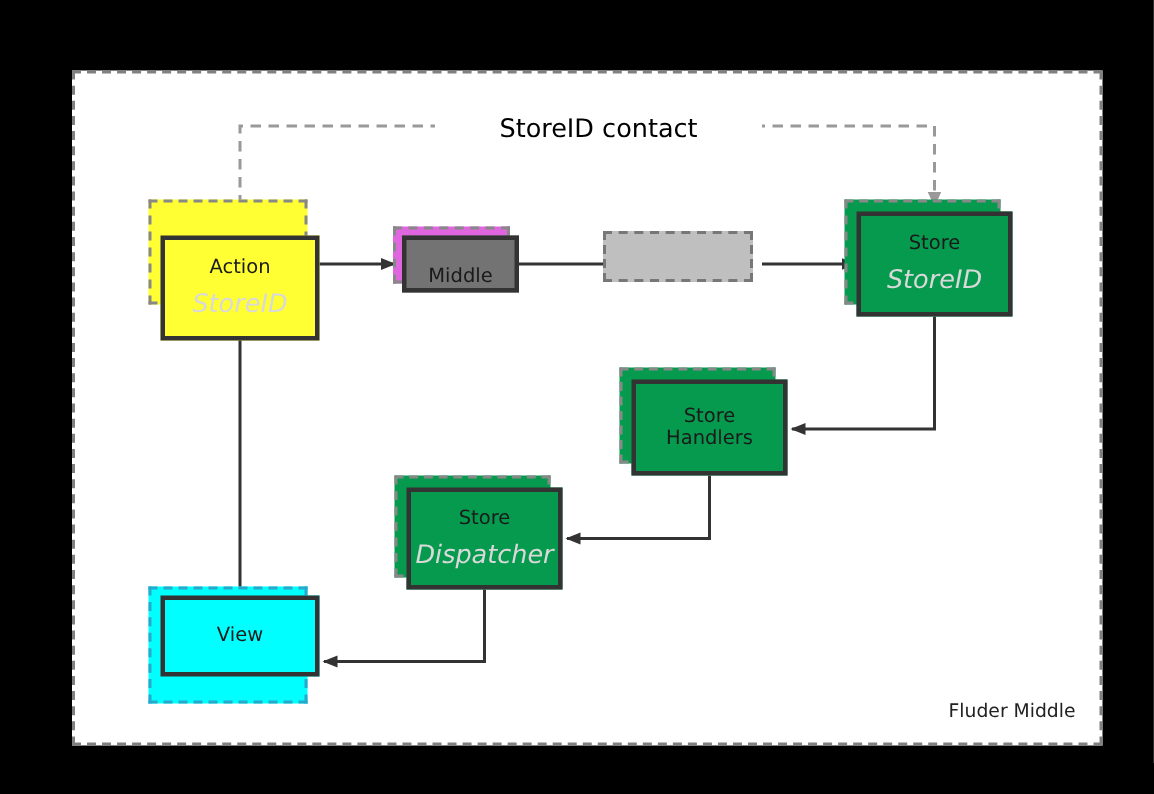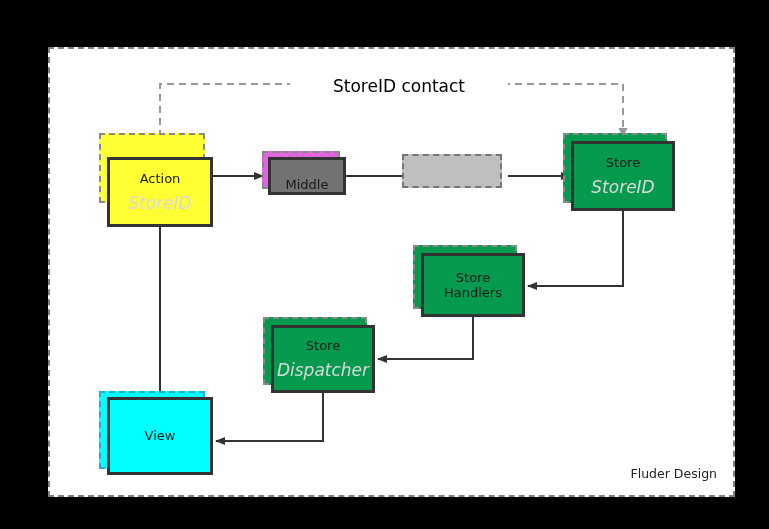--- a/index.html
+++ b/index.html
@@ -90,21 +90,21 @@
 
   .n-storeid { left: 521px; top: 92px;  width: 104px; height: 70px; background: #069a4e; }
   .g-storeid { left: 513px; top: 84px;  width: 104px; height: 70px; background: #069a4e; }
 
   .n-handler { left: 371px; top: 204px; width: 104px; height: 64px; background: #069a4e; }
   .g-handler { left: 363px; top: 196px; width: 104px; height: 64px; background: #069a4e; }
 
   .n-change  { left: 221px; top: 276px; width: 104px; height: 68px; background: #069a4e; }
   .g-change  { left: 213px; top: 268px; width: 104px; height: 68px; background: #069a4e; }
 
-  .n-view    { left: 57px;  top: 348px; width: 106px; height: 78px; background: #00ffff; }
+  .n-view    { left: 57px;  top: 348px; width: 106px; height: 54px; background: #00ffff; }
   .g-view    { left: 49px;  top: 342px; width: 106px; height: 78px; background: #00ffff;
                border: 2px dashed #2aa8c9; }
 
   
   #contact-label {
     position: absolute;
     left: 240px;
     top: 27px;
     width: 210px;
     text-align: center;
@@ -190,16 +190,16 @@
       <span class="title">Store</span>
       <span class="sub">Dispatcher</span>
     </div>
 
     <div class="node n-view">
       <span class="title">View</span>
     </div>
 
     <div id="contact-label">StoreID contact</div>
 
-    <div id="watermark">Fluder Design</div>
+    <div id="watermark">Fluder Middle</div>
 
   </div>
 </div>
 
 </body></html>

